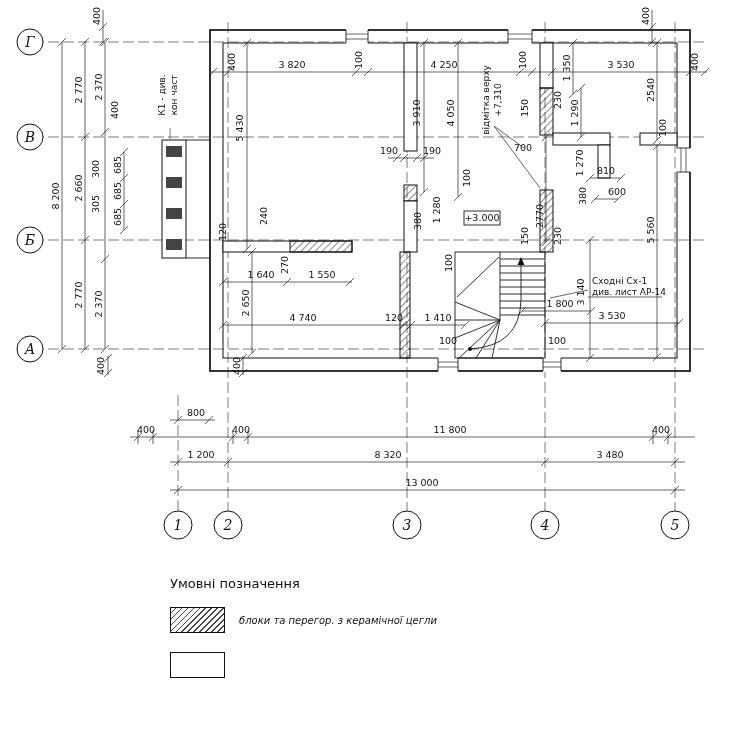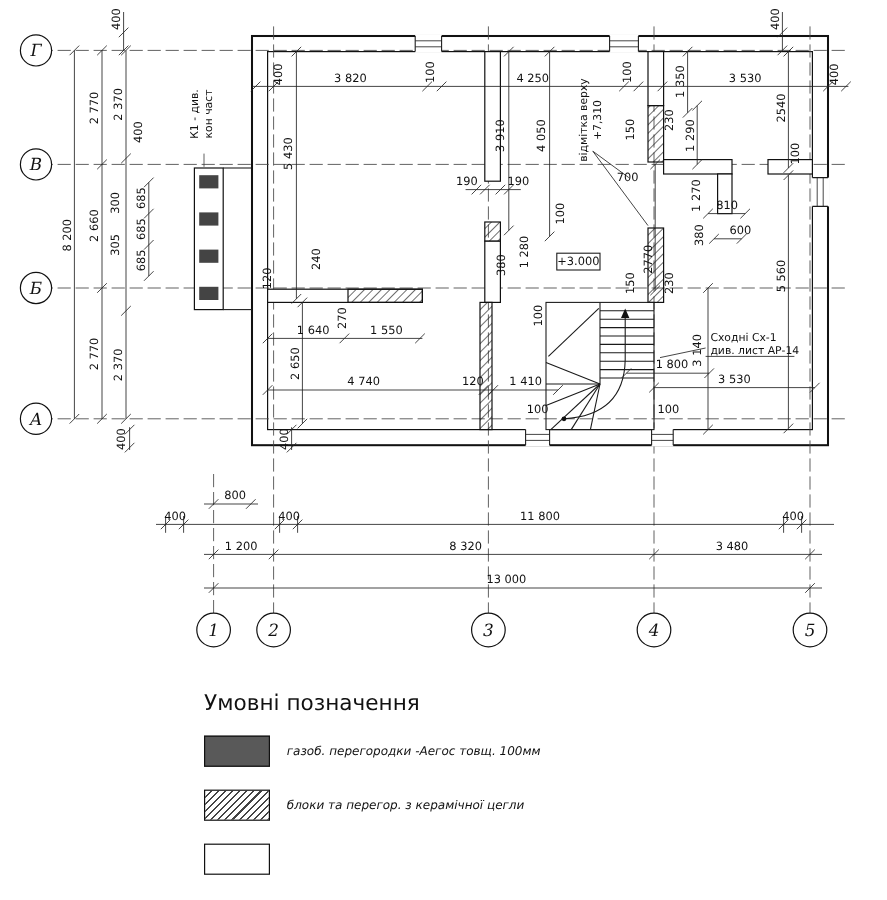--- a/index.html
+++ b/index.html
@@ -10,21 +10,21 @@
   .ax{font-size:14px;font-style:italic;fill:#111;text-anchor:middle;font-family:"DejaVu Serif",serif}
   .an{font-size:9px;fill:#111}
   .dim{stroke:#222;stroke-width:.7;fill:none}
   .tl{stroke:#1a1a1a;stroke-width:.9;fill:none}
   .w1{stroke:#111;stroke-width:1.7;fill:#fff}
   .w2{stroke:#111;stroke-width:1;fill:#fff}
   .hz{fill:url(#hatch);stroke:#111;stroke-width:1}
   .dash{stroke:#444;stroke-width:.7;stroke-dasharray:11 4;fill:none}
   .op{fill:#fff;stroke:none}
   .legend{position:absolute;left:170px;top:576px;width:430px}
-  .legend-title{font-size:18px;color:#111;margin-bottom:16px}
+  .legend-title{font-size:13px;color:#111;margin-bottom:16px}
   .legend-item{display:flex;align-items:center;margin-bottom:19px}
   .sw{width:55px;height:26px;border:1.2px solid #111;margin-right:14px;flex:none;box-sizing:border-box}
   .sw1{background:#595959}
   .sw2{background:repeating-linear-gradient(135deg,#fff 0 3px,#444 3px 4.2px)}
   .sw3{background:#fff}
   .legend-label{font-size:10px;color:#111;font-style:italic}
 </style>
 </head>
 <body>
 
@@ -370,24 +370,20 @@
     <text class="an" x="501" y="100" transform="rotate(-90 501 100)" text-anchor="middle">+7,310</text>
     <text class="d" x="482" y="221">+3.000</text>
     <text class="an" x="592" y="284">Сходні Сх-1</text>
     <text class="an" x="592" y="295">див. лист АР-14</text>
   </g>
 </svg>
 
   <div class="legend">
     <div class="legend-title">Умовні позначення</div>
     <div class="legend-item">
-      <span class="sw sw1"></span>
-      <span class="legend-label">газоб. перегородки -Аегос  товщ. 100мм</span>
-    </div>
-    <div class="legend-item">
       <span class="sw sw2"></span>
       <span class="legend-label">блоки та перегор. з керамічної цегли</span>
     </div>
     <div class="legend-item">
       <span class="sw sw3"></span>
     </div>
   </div>
 </div>
 
 </body></html>

